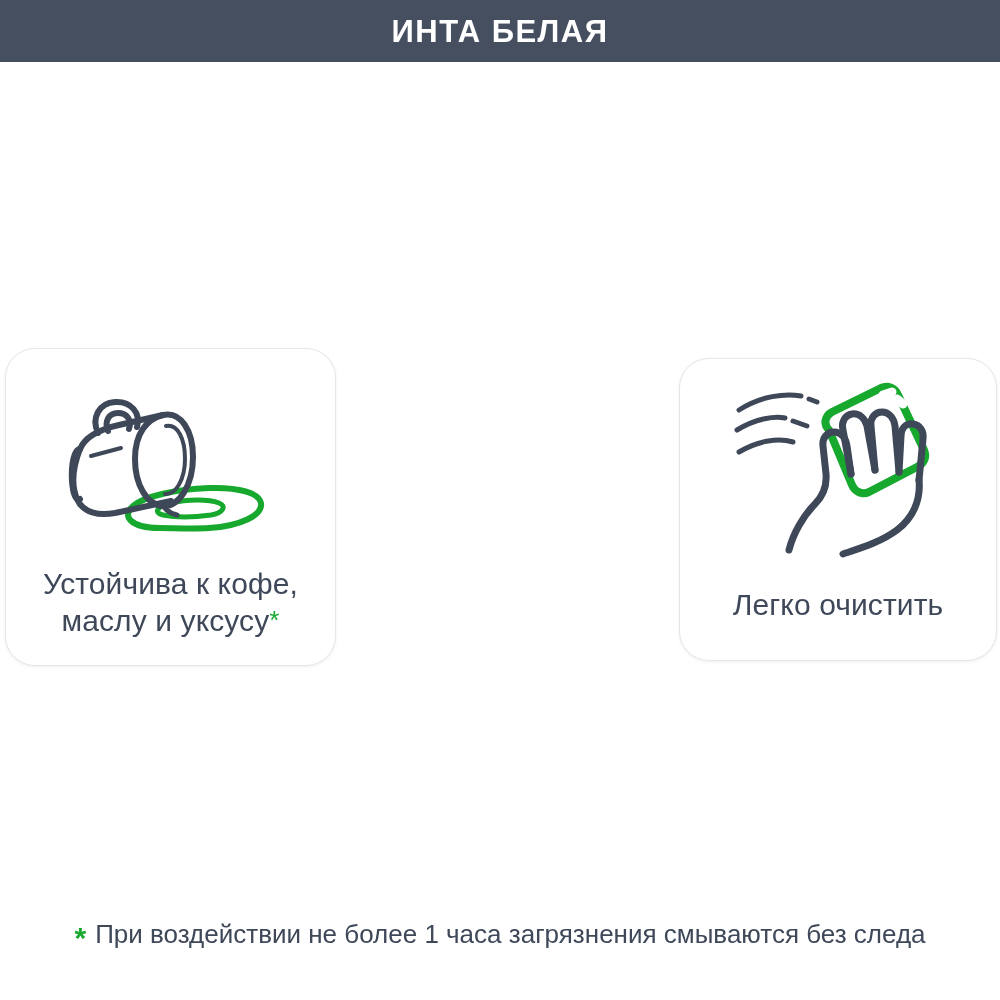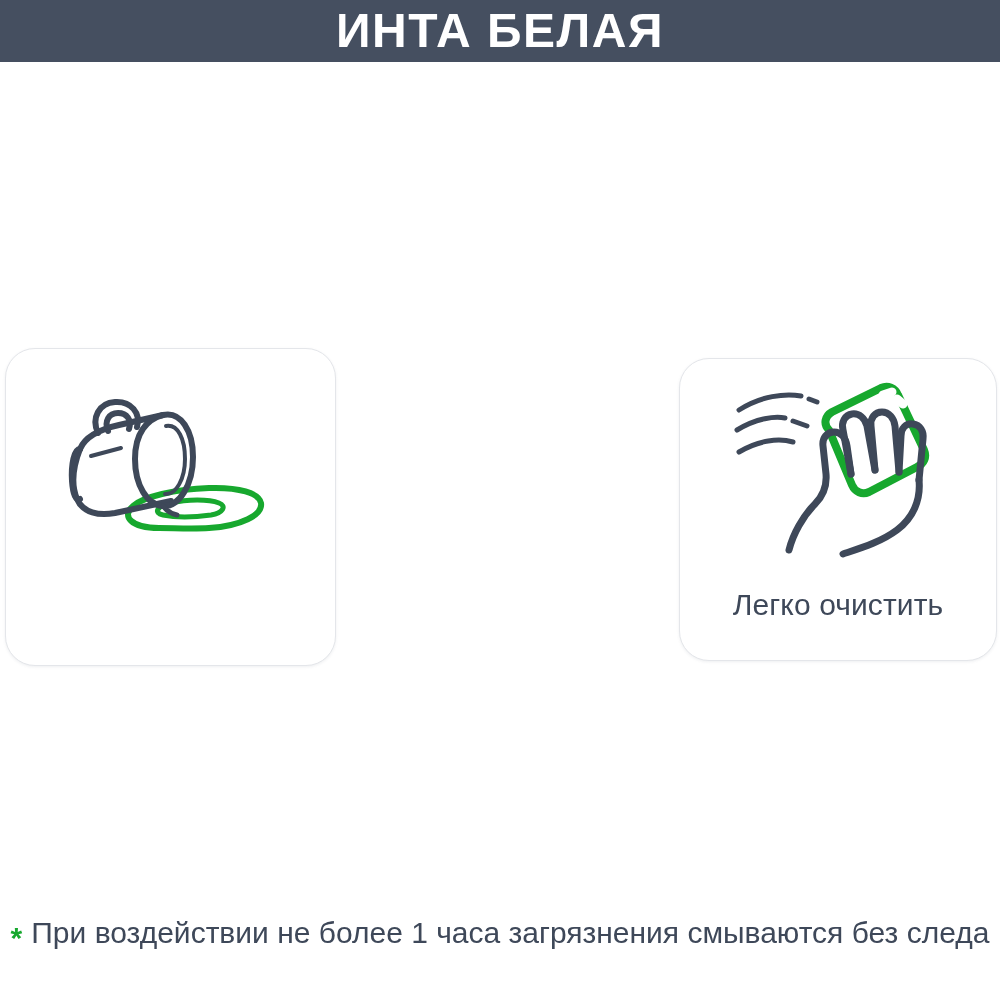--- a/index.html
+++ b/index.html
@@ -22,21 +22,21 @@
     top: 0;
     width: 1000px;
     height: 62px;
     background: #454F60;
     display: flex;
     align-items: center;
     justify-content: center;
   }
   #header-title {
     color: #ffffff;
-    font-size: 48px;
+    font-size: 31px;
     font-weight: bold;
     letter-spacing: 1.5px;
     line-height: 1;
     white-space: nowrap;
   }
 
   
   #cards-row {
     position: absolute;
     left: 0;
@@ -101,21 +101,21 @@
     color: #17A82E;
     font-size: 30px;
     font-weight: bold;
     line-height: 1;
     margin-right: 9px;
     position: relative;
     top: 5px;
   }
   #footnote-text {
     color: #3E4859;
-    font-size: 30px;
+    font-size: 26px;
     line-height: 1;
     white-space: nowrap;
   }
 </style>
 </head>
 <body>
 
 <div id="header-bar">
   <div id="header-title">ИНТА БЕЛАЯ</div>
 </div>
@@ -139,20 +139,24 @@
         <path d="M17 60 C11 60 8 76 9 92 C10 106 13 112 17 110" stroke="#3E4859" stroke-width="6" fill="none" stroke-linecap="round"></path>
 
         <path d="M100 26 C118 22 130 42 130 68 C130 96 116 118 100 117 C84 116 72 96 72 70 C72 44 84 30 100 26 Z" stroke="#3E4859" stroke-width="6" fill="none" stroke-linejoin="round"></path>
 
         <path d="M103 37 C115 35 122 50 122 70 C122 90 113 106 102 105" stroke="#3E4859" stroke-width="4" fill="none" stroke-linecap="round"></path>
 
         <path d="M28 67 L58 59" stroke="#3E4859" stroke-width="4" fill="none" stroke-linecap="round"></path>
 
         <path d="M100 117 C104 122 108 125 114 126" stroke="#3E4859" stroke-width="5" fill="none" stroke-linecap="round"></path>
       </svg>
+    </div>
+    <div class="card-label">
+      <span>Устойчива к кофе,</span><br>
+      <span>маслу и уксусу</span><span class="asterisk-green">*</span>
     </div>
   </div>
 
 
   <div class="feature-card" id="card-2">
     <div class="card-icon">
       <svg width="215" height="180" viewBox="0 0 215 180" fill="none" xmlns="http://www.w3.org/2000/svg">
 
         <path d="M8 28 C30 14 54 11 70 14" stroke="#3E4859" stroke-width="5" fill="none" stroke-linecap="round"></path>
         <path d="M78 17 L86 20" stroke="#3E4859" stroke-width="5" fill="none" stroke-linecap="round"></path>

